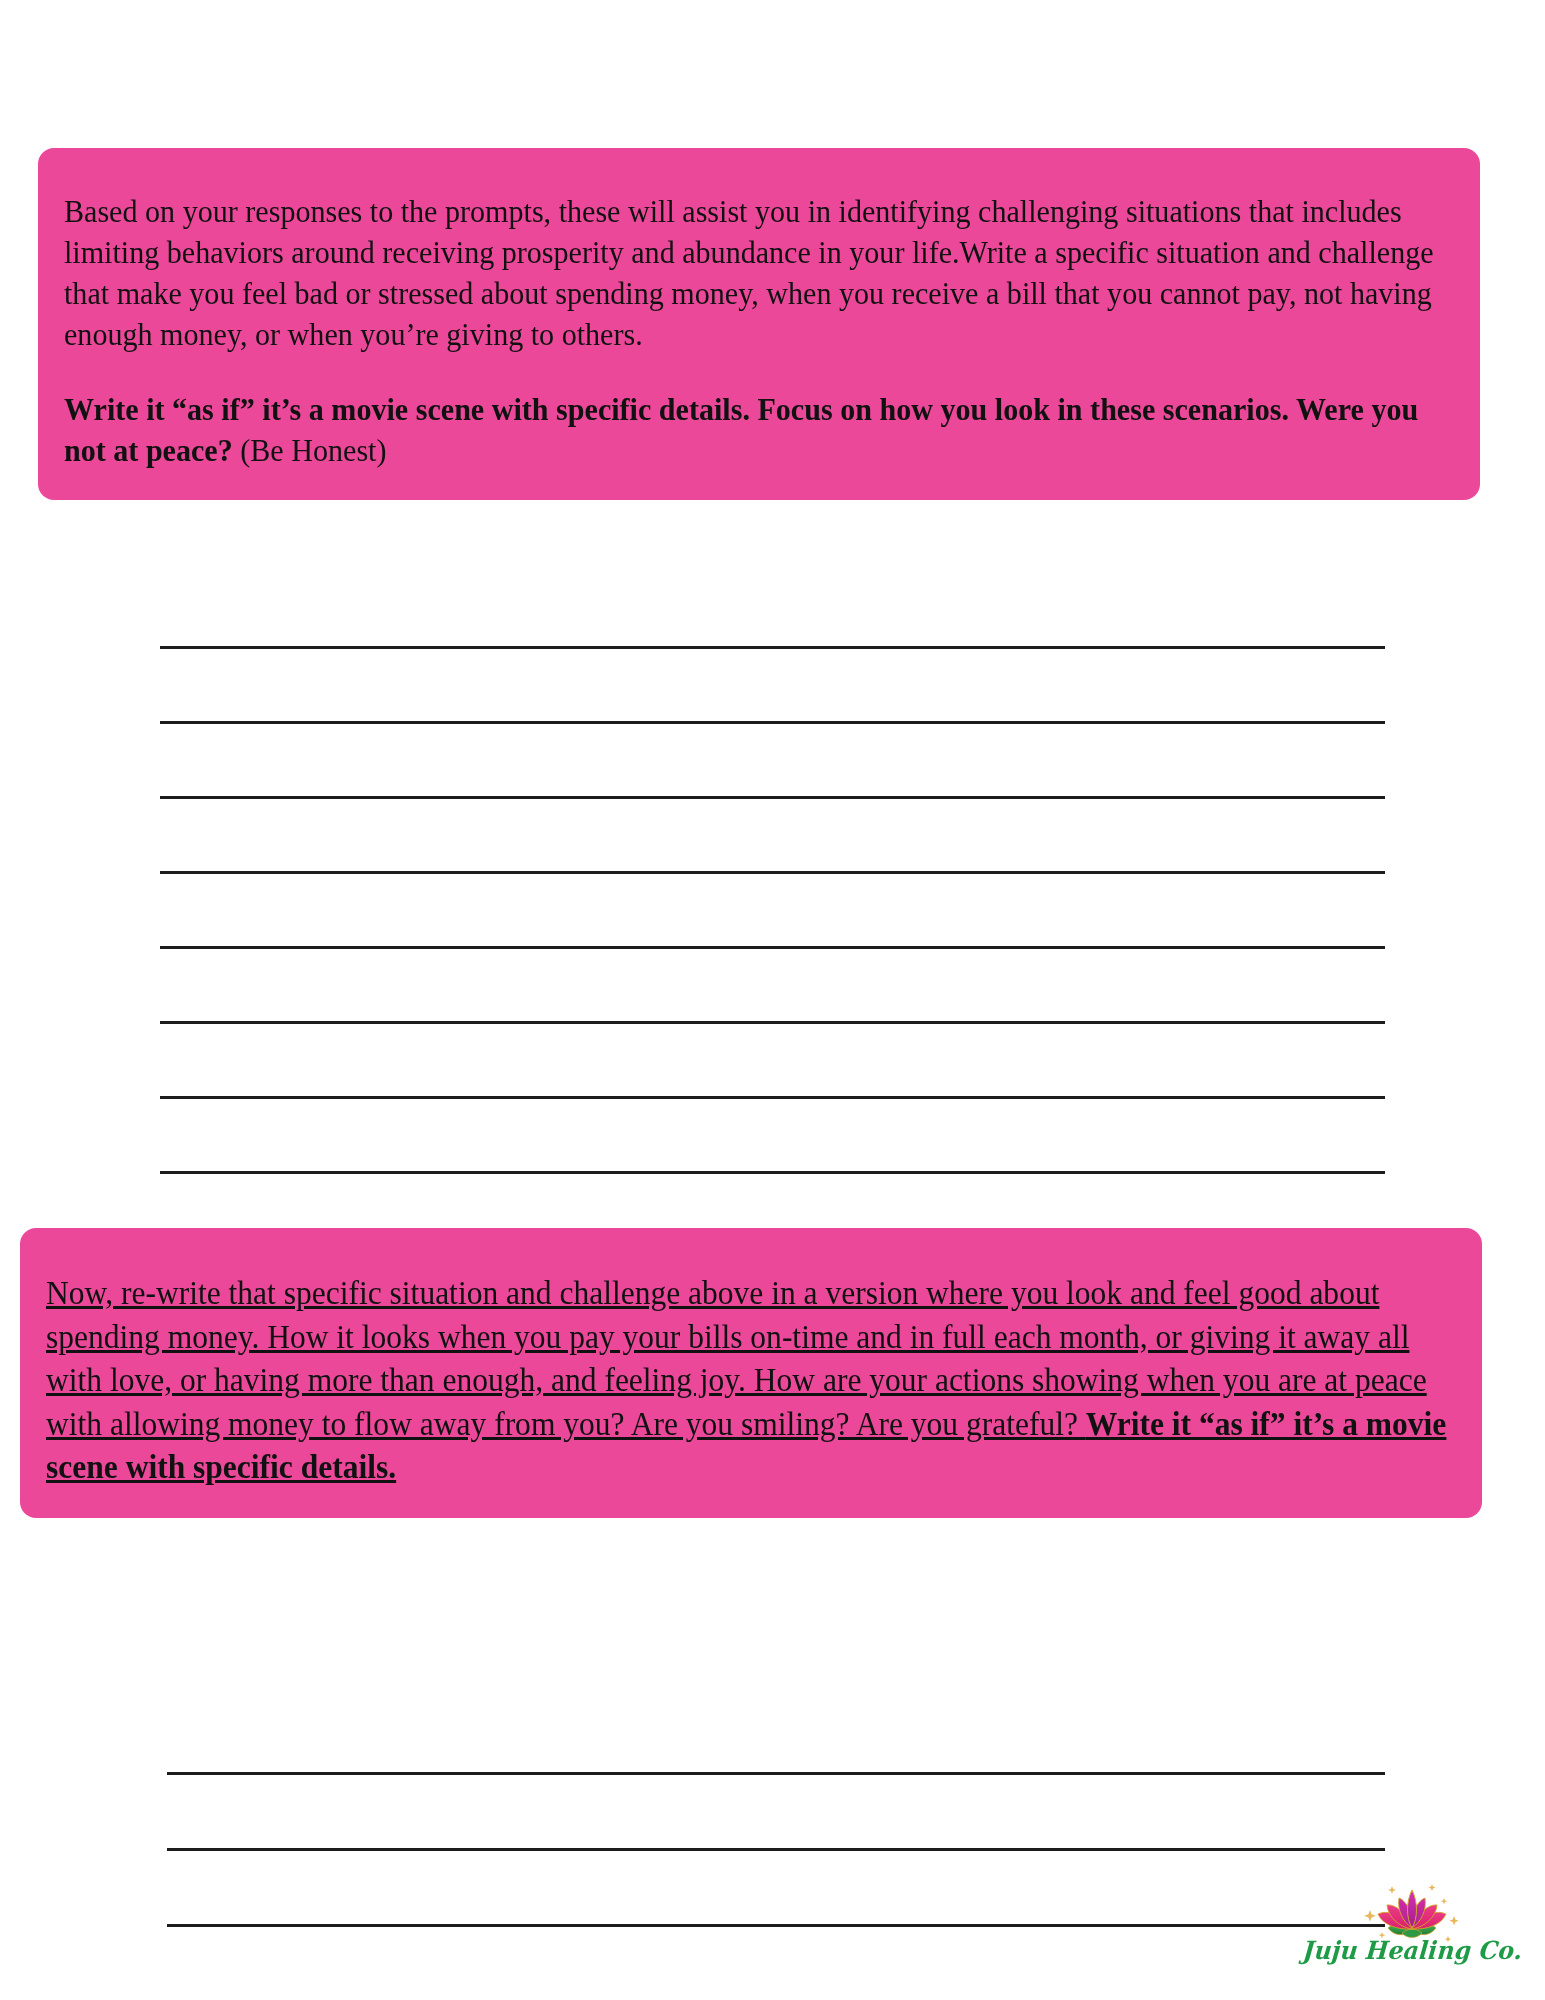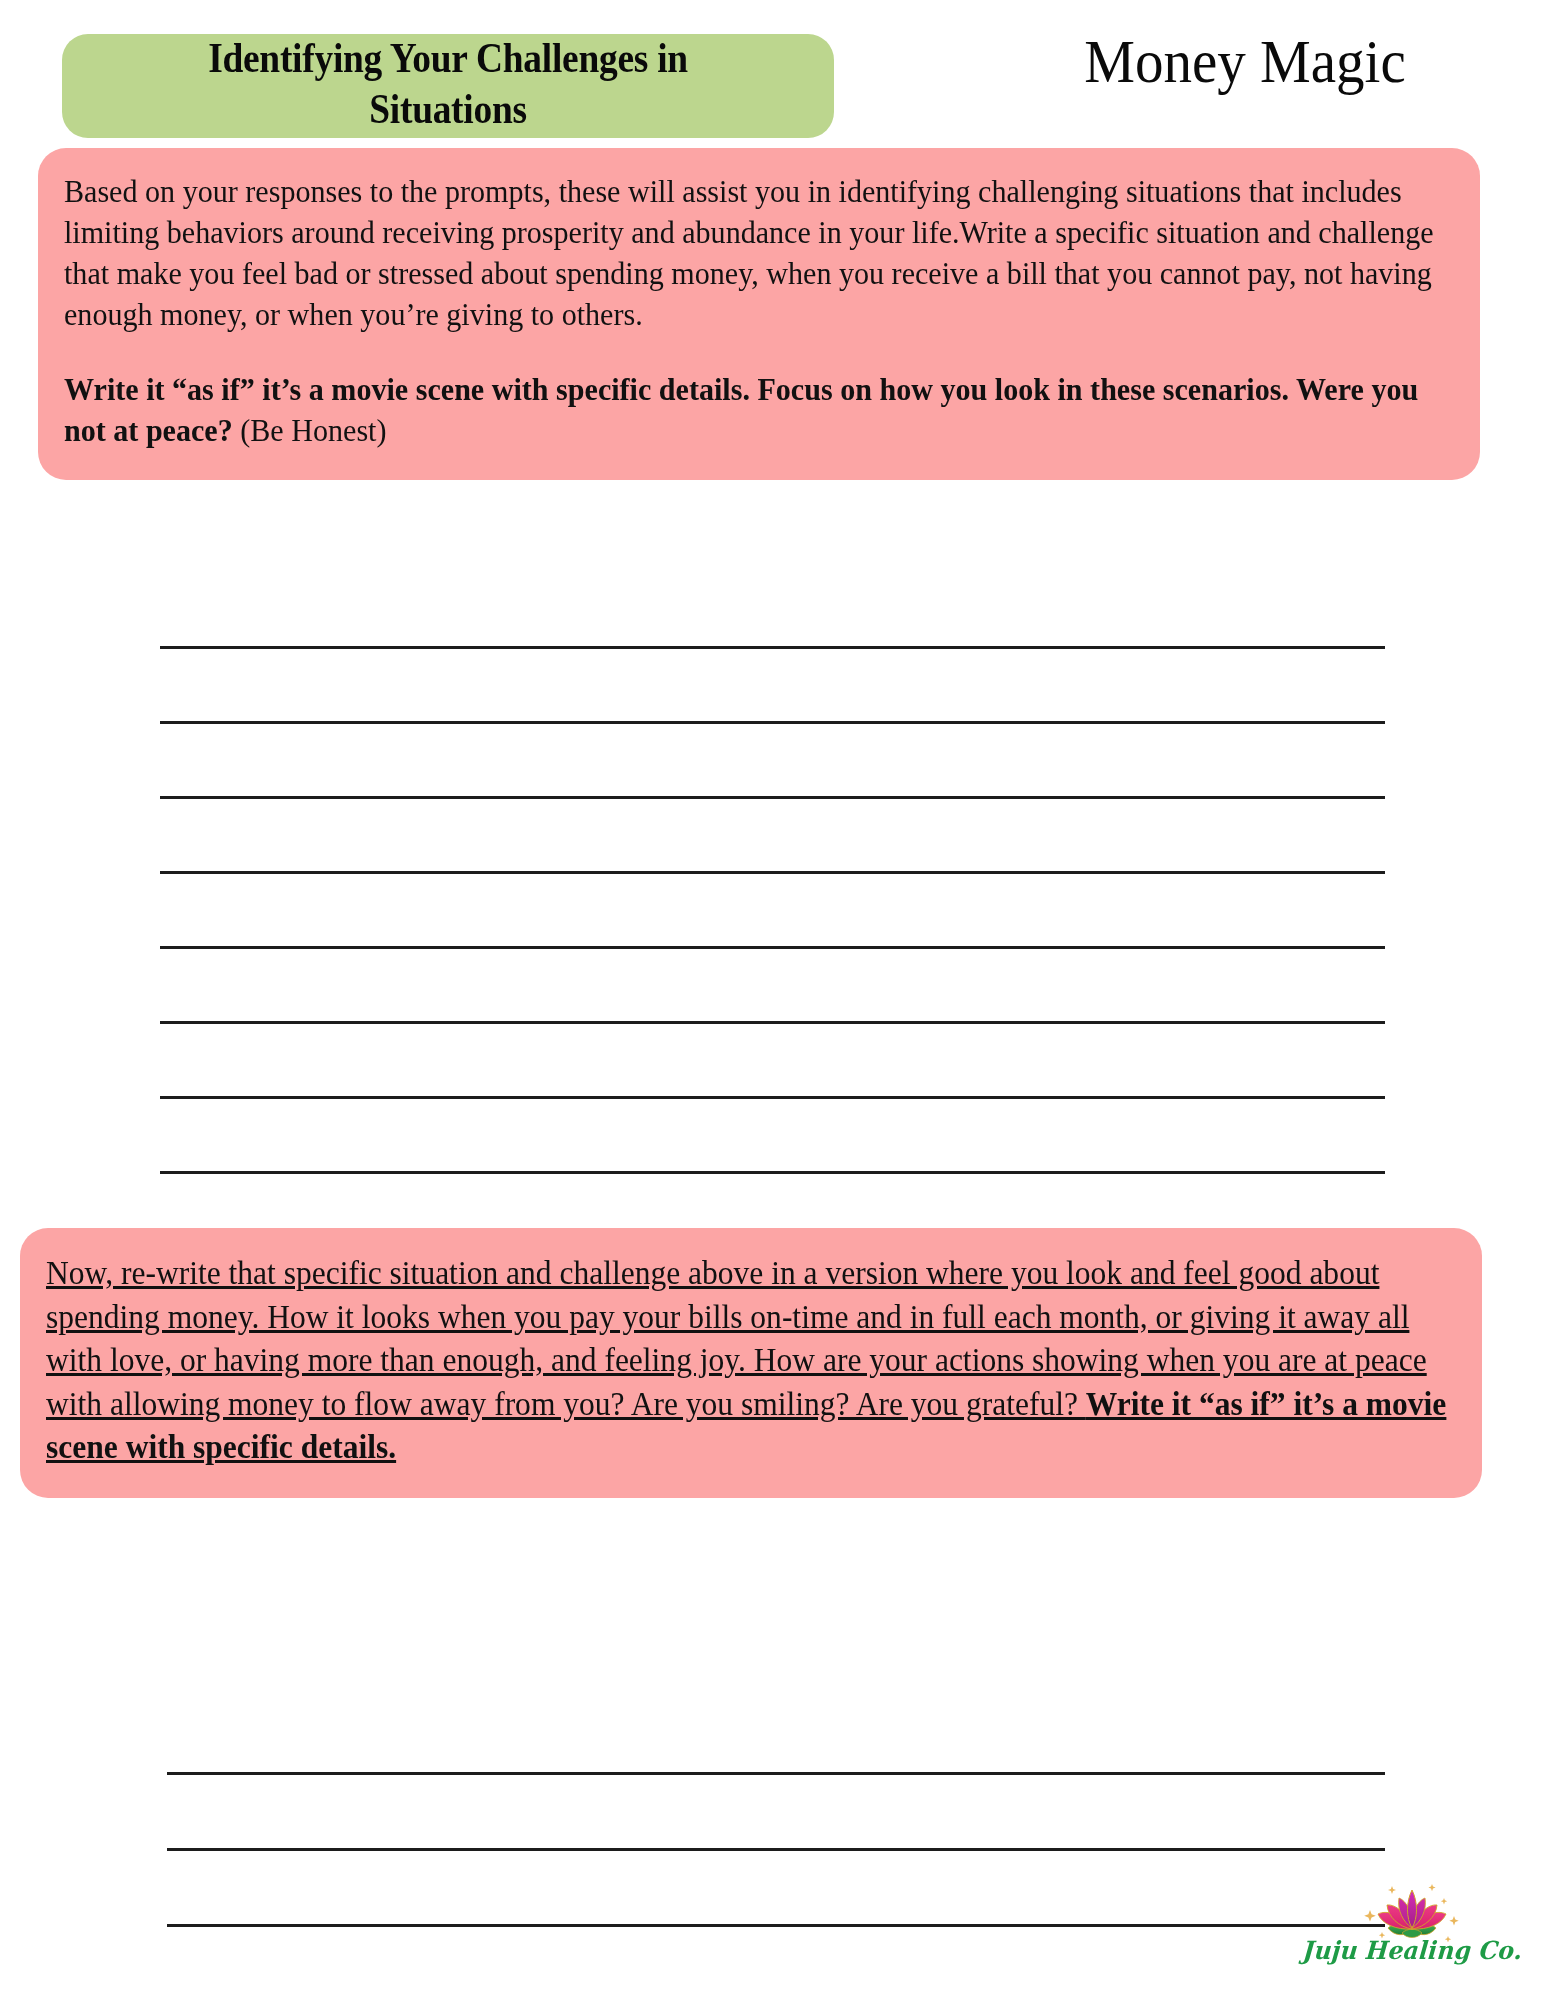--- a/index.html
+++ b/index.html
@@ -71,23 +71,23 @@
     font-size: 62px;
     line-height: 1;
     color: #0a0a0a;
     transform: scaleX(0.92);
     transform-origin: center center;
   }
 
   
   .prompt-card {
     position: absolute;
-    background: #fca5a5;
-    border-radius: 28px;
-    padding: 24px 26px 28px 26px;
+    background: #ec4899;
+    border-radius: 16px;
+    padding: 44px 26px 28px 26px;
   }
 
   #prompt-card-1 {
     left: 38px;
     top: 148px;
     width: 1442px;
   }
 
   #prompt-card-2 {
     left: 20px;
@@ -159,29 +159,20 @@
     letter-spacing: 0.2px;
     transform: scaleX(0.94) skewX(-6deg);
     transform-origin: center center;
   }
 </style>
 </head>
 <body>
 
 <div class="page">
 
-  <div class="header">
-
-    <div class="title-pill">
-      <div class="title-pill-text">Identifying Your Challenges in Situations</div>
-    </div>
-
-    <div class="brand-title">Money Magic</div>
-
-  </div>
 
   <div class="prompt-card" id="prompt-card-1">
     <div class="prompt-text">
       <span>Based on your responses to the prompts, these will assist you in identifying challenging situations that includes limiting behaviors around receiving prosperity and abundance in your life.Write a specific situation and challenge that make you feel bad or stressed about spending money, when you receive a bill that you cannot pay, not having enough money, or when you’re giving to others.</span>
     </div>
     <div class="prompt-spacer"></div>
     <div class="prompt-text">
       <b>Write it “as if” it’s a movie scene with specific details. Focus on how you look in these scenarios. Were you not at peace?</b><span> (Be Honest)</span>
     </div>
   </div>

